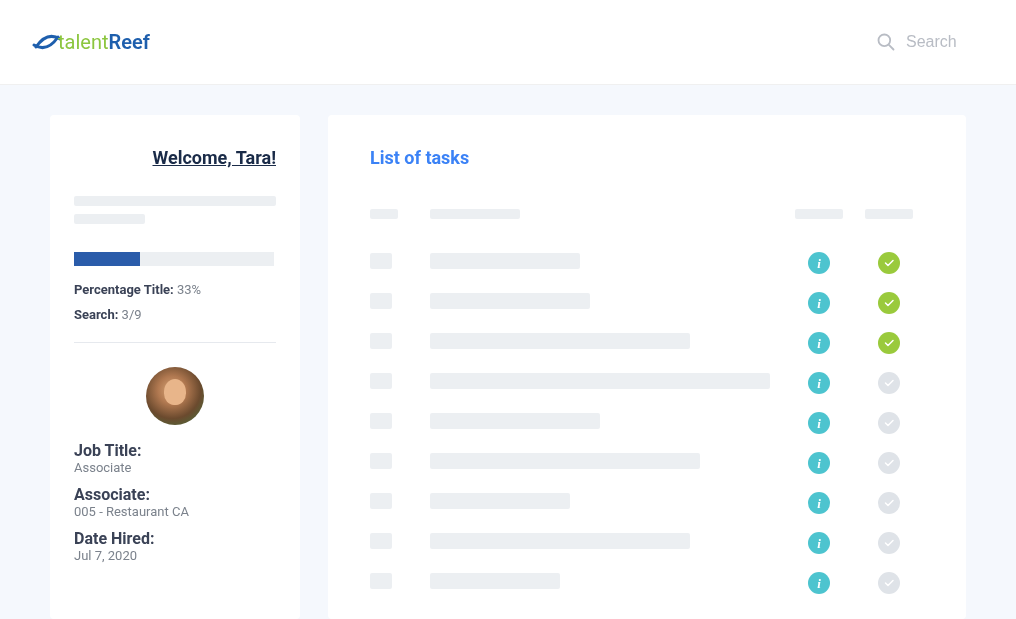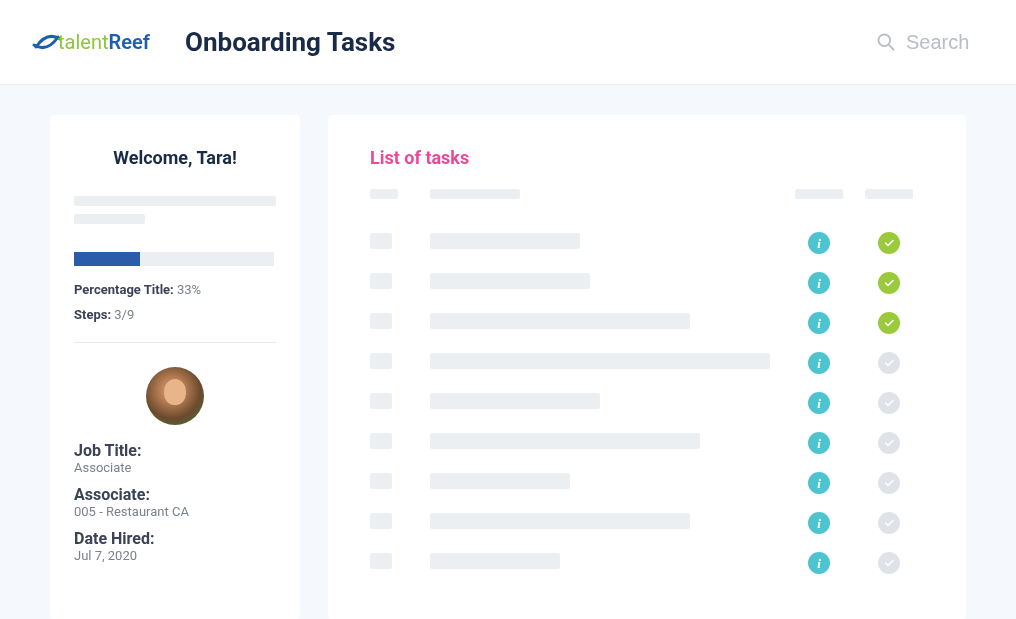--- a/index.html
+++ b/index.html
@@ -41,21 +41,21 @@
     display: flex;
     align-items: center;
     color: #b8bcc4;
   }
   .search-icon {
     width: 20px; height: 20px;
     margin-right: 10px;
   }
   .search-input {
     border: none;
-    font-size: 20px;
+    font-size: 16px;
     color: #4d7c0f;
     background: transparent;
     outline: none;
     width: 80px;
   }
   .search-input::placeholder { color: #b8bcc4; }
   .content {
     display: flex;
     background: #f5f8fd;
     padding: 30px 50px 0 50px;
@@ -68,22 +68,23 @@
   }
   .sidebar {
     width: 250px;
     padding: 32px 24px;
     flex-shrink: 0;
   }
   .welcome-title {
     font-size: 18px;
     font-weight: 700;
     color: #1a2b48;
-    text-align: center;
+    text-align: right;
     margin-bottom: 28px;
+    text-decoration: underline;
   }
   .placeholder-line {
     background: #eceff2;
     height: 10px;
     border-radius: 2px;
     margin-bottom: 8px;
   }
   .placeholder-group { margin-bottom: 28px; }
   .progress-bar {
     width: 200px;
@@ -150,22 +151,22 @@
     font-size: 13px;
     color: #7b828c;
   }
   .main {
     flex: 1;
     padding: 32px 42px;
   }
   .main-title {
     font-size: 18px;
     font-weight: 700;
-    color: #ec4899;
-    margin-bottom: 16px;
+    color: #3b82f6;
+    margin-bottom: 36px;
   }
   .table-header {
     display: flex;
     align-items: center;
     margin-bottom: 20px;
   }
   .col-a { width: 60px; }
   .col-b { flex: 1; }
   .col-c { width: 70px; text-align: center; }
   .col-d { width: 70px; text-align: center; }
@@ -196,21 +197,20 @@
 <div class="header">
   <div class="logo">
     <svg width="34" height="34" viewBox="0 0 34 34">
       <path d="M6 22 Q17 6 30 14" stroke="#1e5fad" stroke-width="3" fill="none" stroke-linecap="round"></path>
       <path d="M28 12 Q17 28 4 20" stroke="#1e5fad" stroke-width="3" fill="none" stroke-linecap="round"></path>
     </svg>
     <span class="logo-text" style="margin-left:-6px">
       <span class="logo-talent">talent</span><span class="logo-reef">Reef</span>
     </span>
   </div>
-  <div class="page-title">Onboarding Tasks</div>
   <div class="search-wrap">
     <svg class="search-icon" viewBox="0 0 24 24">
       <circle cx="10" cy="10" r="7" stroke="#b8bcc4" stroke-width="2.2" fill="none"></circle>
       <line x1="15.5" y1="15.5" x2="21" y2="21" stroke="#b8bcc4" stroke-width="2.2" stroke-linecap="round"></line>
     </svg>
     <input class="search-input" placeholder="Search" style="">
   </div>
 </div>
 
 <div class="content">
@@ -225,21 +225,21 @@
 
     <div class="progress-bar">
       <div class="progress-fill" style="width:33%"></div>
     </div>
 
     <div class="stat-row">
       <span class="label">Percentage Title:</span>
       <span class="value">33%</span>
     </div>
     <div class="stat-row">
-      <span class="label">Steps:</span>
+      <span class="label">Search:</span>
       <span class="value">3/9</span>
     </div>
 
     <div class="divider"></div>
 
     <div class="avatar"></div>
 
     <div id="profile-fields">
         <div class="profile-field">
           <div class="flabel">Job Title:</div>

